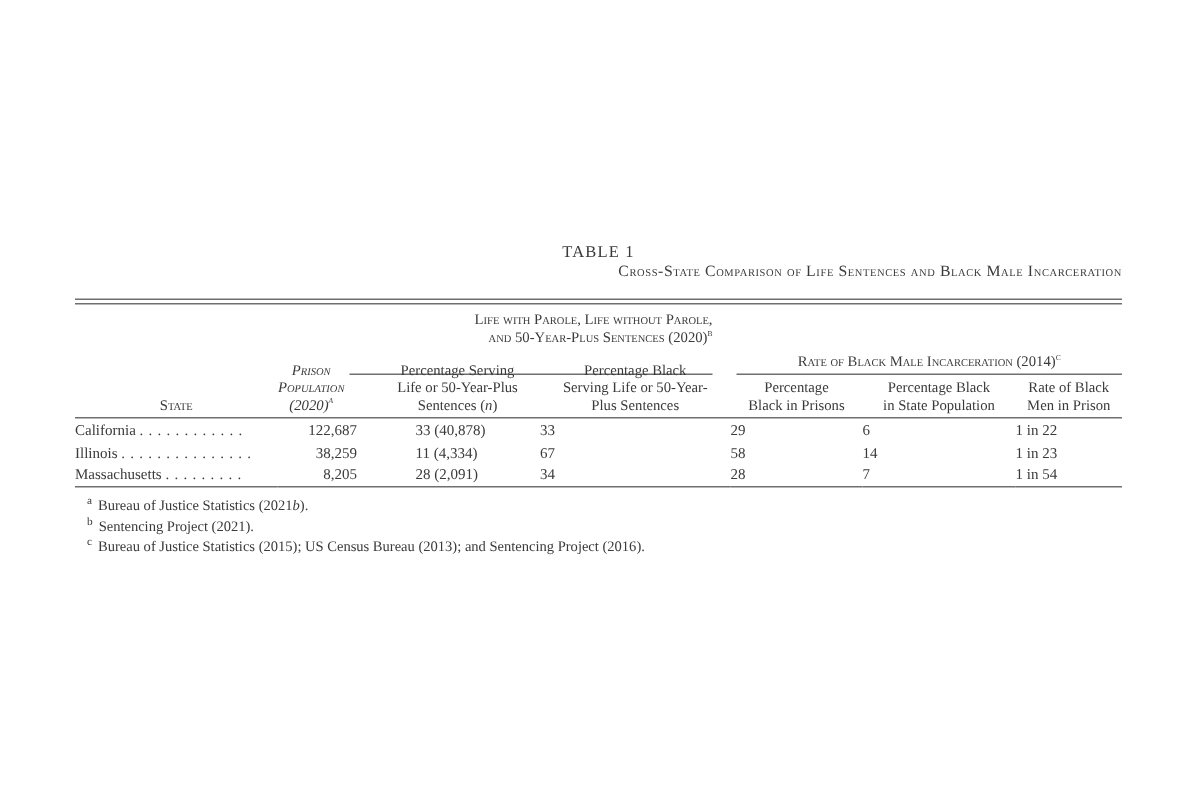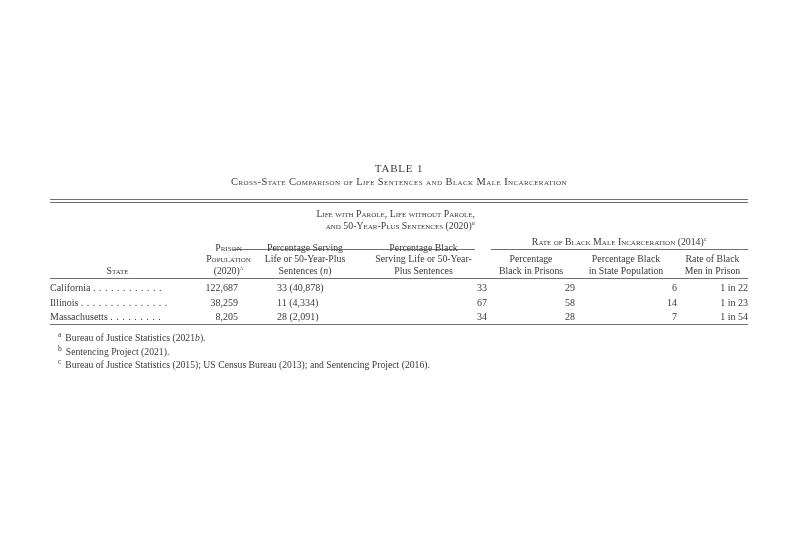--- a/index.html
+++ b/index.html
@@ -15,21 +15,21 @@
     color:var(--text);
     font-family:"Liberation Serif","DejaVu Serif",serif;
     overflow:hidden;
   }
   .content{position:absolute;left:50px;top:162px;width:698px;}
 
   .table-title{
     text-align:center;font-size:11px;letter-spacing:0.8px;line-height:13px;
   }
   .table-subtitle{
-    text-align:center;font-size:10.5px;line-height:13px;
+    text-align:right;font-size:10.5px;line-height:13px;
     font-variant:small-caps;letter-spacing:0.4px;
   }
   .double-rule{
     margin-top:11px;height:2px;
     border-top:1px solid var(--rule);
     border-bottom:1px solid var(--rule);
   }
 
   .thead{
     position:relative;height:75px;
@@ -42,42 +42,42 @@
     padding-bottom:18px;border-bottom:1px solid var(--rule);
   }
   .group-rate{
     position:absolute;left:441px;width:257px;top:26px;height:21px;
     box-sizing:border-box;padding-top:7px;
     text-align:center;font-variant:small-caps;
     border-bottom:1px solid var(--rule);
   }
   .col-h{position:absolute;bottom:2px;text-align:center;}
   .c1{left:0;width:135px;font-variant:small-caps;}
-  .c2{left:146px;width:65px;font-variant:small-caps;}
+  .c2{left:125px;width:65px;font-variant:small-caps;font-style:italic;}
   .c3{left:200px;width:110px;}
   .c4{left:310px;width:127px;}
   .c5{left:437px;width:88px;}
   .c6{left:525px;width:102px;}
   .c7{left:627px;width:71px;}
   .multiline{white-space:pre-line;}
 
   sup{font-size:7.5px;vertical-align:super;line-height:0;}
 
   table.data{
     width:698px;border-collapse:collapse;table-layout:fixed;
     border-bottom:1px solid var(--rule);
     font-size:10px;
   }
   table.data td{padding:1.5px 0;line-height:11.6px;overflow:hidden;margin-top:48px;}
   table.data tr:first-child td{padding-top:3px;}
   .td-state{text-align:left;white-space:nowrap;}
   .dots{letter-spacing:0.5px;}
   .td-pop{text-align:right;padding-right:12px !important;box-sizing:border-box;}
   .td-pct{text-align:left;padding-left:27px !important;box-sizing:border-box;}
-  .td-c{text-align:right;}
+  .td-c{text-align:left;}
 
   .footnotes{margin-top:7px;font-size:9.7px;line-height:11px;}
   .fn{margin:0 0 2.5px 0;padding-left:8px;}
   .fn sup{margin-right:4px;}
 </style>
 </head>
 <body>
 
 <div class="page">
   <div class="content">

